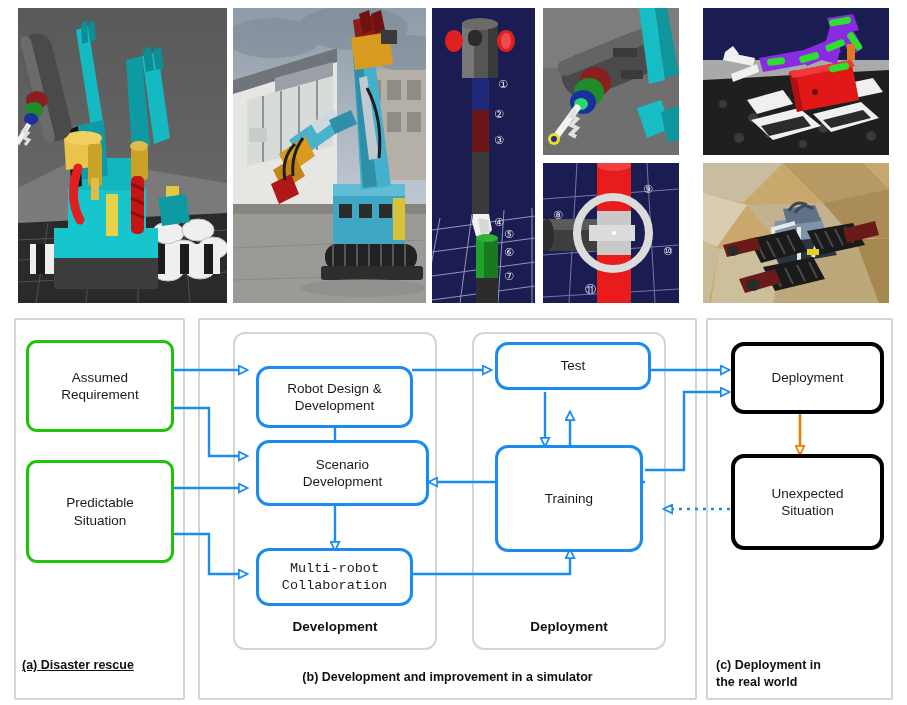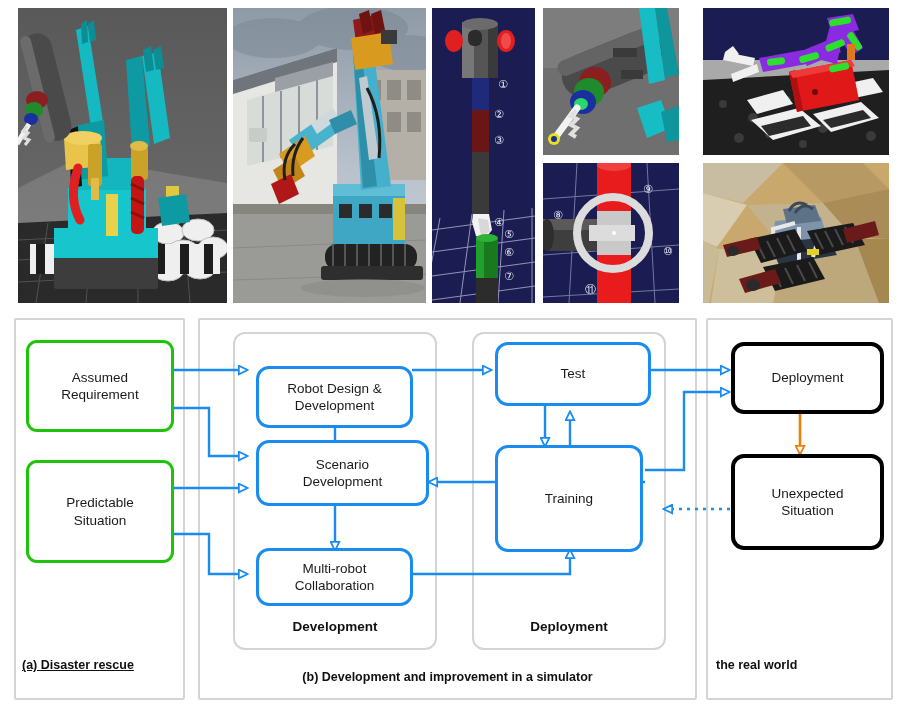--- a/index.html
+++ b/index.html
@@ -525,28 +525,28 @@
       </div>
     </div>
 
     <div class="node blue" style="left:256px;top:128px;width:173px;height:66px;">
       <div>
         <div>Scenario</div>
         <div>Development</div>
       </div>
     </div>
 
-    <div class="node blue" style="left:256px;top:236px;width:157px;height:58px;">
+    <div class="node blue" style="left:256px;top:236px;width:157px;height:58px;font-family:Liberation Mono, monospace;">
       <div>
         <div>Multi-robot</div>
         <div>Collaboration</div>
       </div>
     </div>
 
-    <div class="node blue" style="left:495px;top:30px;width:156px;height:64px;">
+    <div class="node blue" style="left:495px;top:30px;width:156px;height:48px;">
       <div>
         <div>Test</div>
       </div>
     </div>
 
     <div class="node blue" style="left:495px;top:133px;width:148px;height:107px;">
       <div>
         <div>Training</div>
       </div>
     </div>
@@ -569,17 +569,18 @@
 
     <div class="panel-caption" style="left:22px;top:345px;width:164px;text-decoration:underline;">
       <div>(a) Disaster rescue</div>
     </div>
 
     <div class="panel-caption" style="left:198px;top:357px;width:499px;text-align:center;">
       <div>(b) Development and improvement in a simulator</div>
     </div>
 
     <div class="panel-caption" style="left:716px;top:345px;width:180px;">
+      <div>(c) Deployment in</div>
       <div>the real world</div>
     </div>
 
   </div>
 </div>
 
 </body></html>

